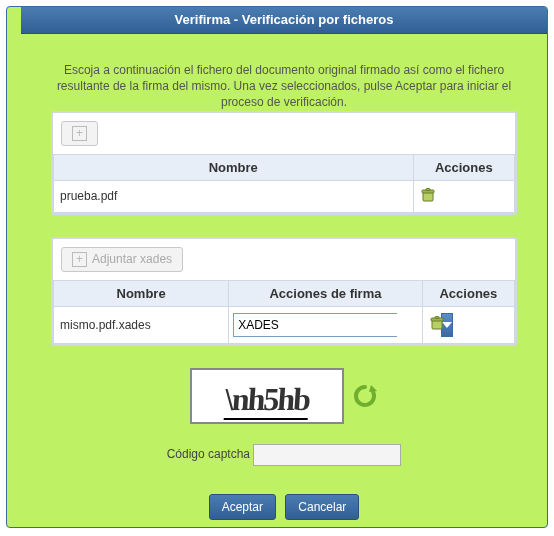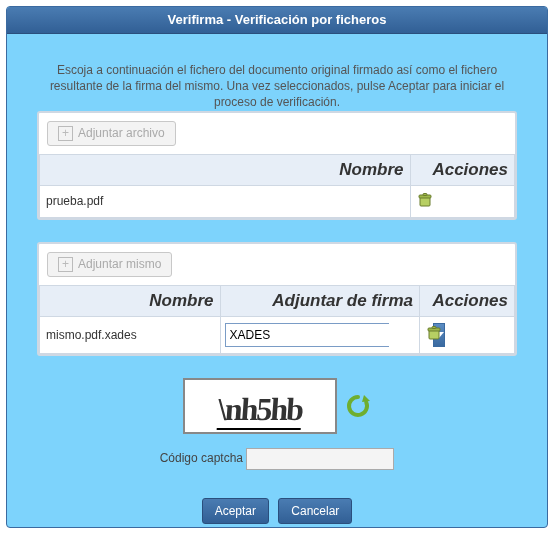--- a/index.html
+++ b/index.html
@@ -10,23 +10,24 @@
     font-size: 12px;
     color: #333;
     width: 554px;
     height: 536px;
     box-sizing: border-box;
   }
   .dialog {
     border: 1px solid #3b6aa0;
     border-radius: 4px;
     overflow: hidden;
-    background: #7dd3fc;
+    background: #bef264;
     height: 522px;
     box-sizing: border-box;
+    padding-left: 14px;
   }
   .titlebar {
     background: linear-gradient(#4a7cb2, #315f95);
     color: #fff;
     font-weight: bold;
     text-align: center;
     padding: 5px 0 6px;
     border-bottom: 1px solid #2a4f7d;
     font-size: 13px;
   }
@@ -69,23 +70,22 @@
   table.filetbl {
     width: 100%;
     border-collapse: collapse;
   }
   table.filetbl th {
     background: #e7eef7;
     color: #333;
     font-weight: bold;
     padding: 5px 6px;
     border: 1px solid #cfd8e3;
-    text-align: right;
-    font-size: 17px;
-    font-style: italic;
+    text-align: center;
+    font-size: 13px;
   }
   table.filetbl td {
     border: 1px solid #cfd8e3;
     padding: 6px 6px;
     text-align: left;
     font-size: 12px;
   }
   .trash-icon {
     display: inline-block;
     vertical-align: middle;
@@ -136,21 +136,21 @@
     padding-bottom: 2px;
   }
   .captcha-box span {
     display:inline-block;
     border-bottom: 2px solid #000;
     transform: skewX(-4deg);
   }
   .refresh-icon svg { display:block; }
   .captcha-input-row {
     text-align: center;
-    margin-top: 14px;
+    margin-top: 20px;
     font-size: 12px;
     color: #444;
   }
   .captcha-input-row input {
     border: 1px solid #aaa;
     background: #f4f4f4;
     width: 140px;
     height: 18px;
     padding: 1px 3px;
     vertical-align: middle;
@@ -177,21 +177,20 @@
   <div class="titlebar">Verifirma - Verificación por ficheros</div>
 
   <div class="content">
 
     <div class="instr">Escoja a continuación el fichero del documento original firmado así como el fichero resultante de la firma del mismo. Una vez seleccionados, pulse Aceptar para iniciar el proceso de verificación.</div>
 
     <div class="section">
       <div>
         <span class="btn-attach">
           <span class="plus-box">+</span>
-          <span>Adjuntar archivo</span>
         </span>
       </div>
       <table class="filetbl">
         <tbody>
             <tr>
           <th style="width:78%">Nombre</th>
           <th>Acciones</th>
         </tr>
         <tr>
           <td>prueba.pdf</td>
@@ -206,28 +205,28 @@
           </td>
         </tr>
       </tbody>
         </table>
     </div>
 
     <div class="section">
       <div>
         <span class="btn-attach">
           <span class="plus-box">+</span>
-          <span>Adjuntar mismo</span>
+          <span>Adjuntar xades</span>
         </span>
       </div>
       <table class="filetbl">
         <tbody>
             <tr>
           <th style="width:38%">Nombre</th>
-          <th style="width:42%">Adjuntar de firma</th>
+          <th style="width:42%">Acciones de firma</th>
           <th>Acciones</th>
         </tr>
         <tr>
           <td>mismo.pdf.xades</td>
           <td style="text-align:left; padding-left:4px;">
             <span class="select-wrap">
               <input type="text" readonly="" value="XADES" style="">
               <span class="select-arrow">
                 <svg width="10" height="6">
                       <polygon points="0,0 10,0 5,6" fill="#fff"></polygon>

